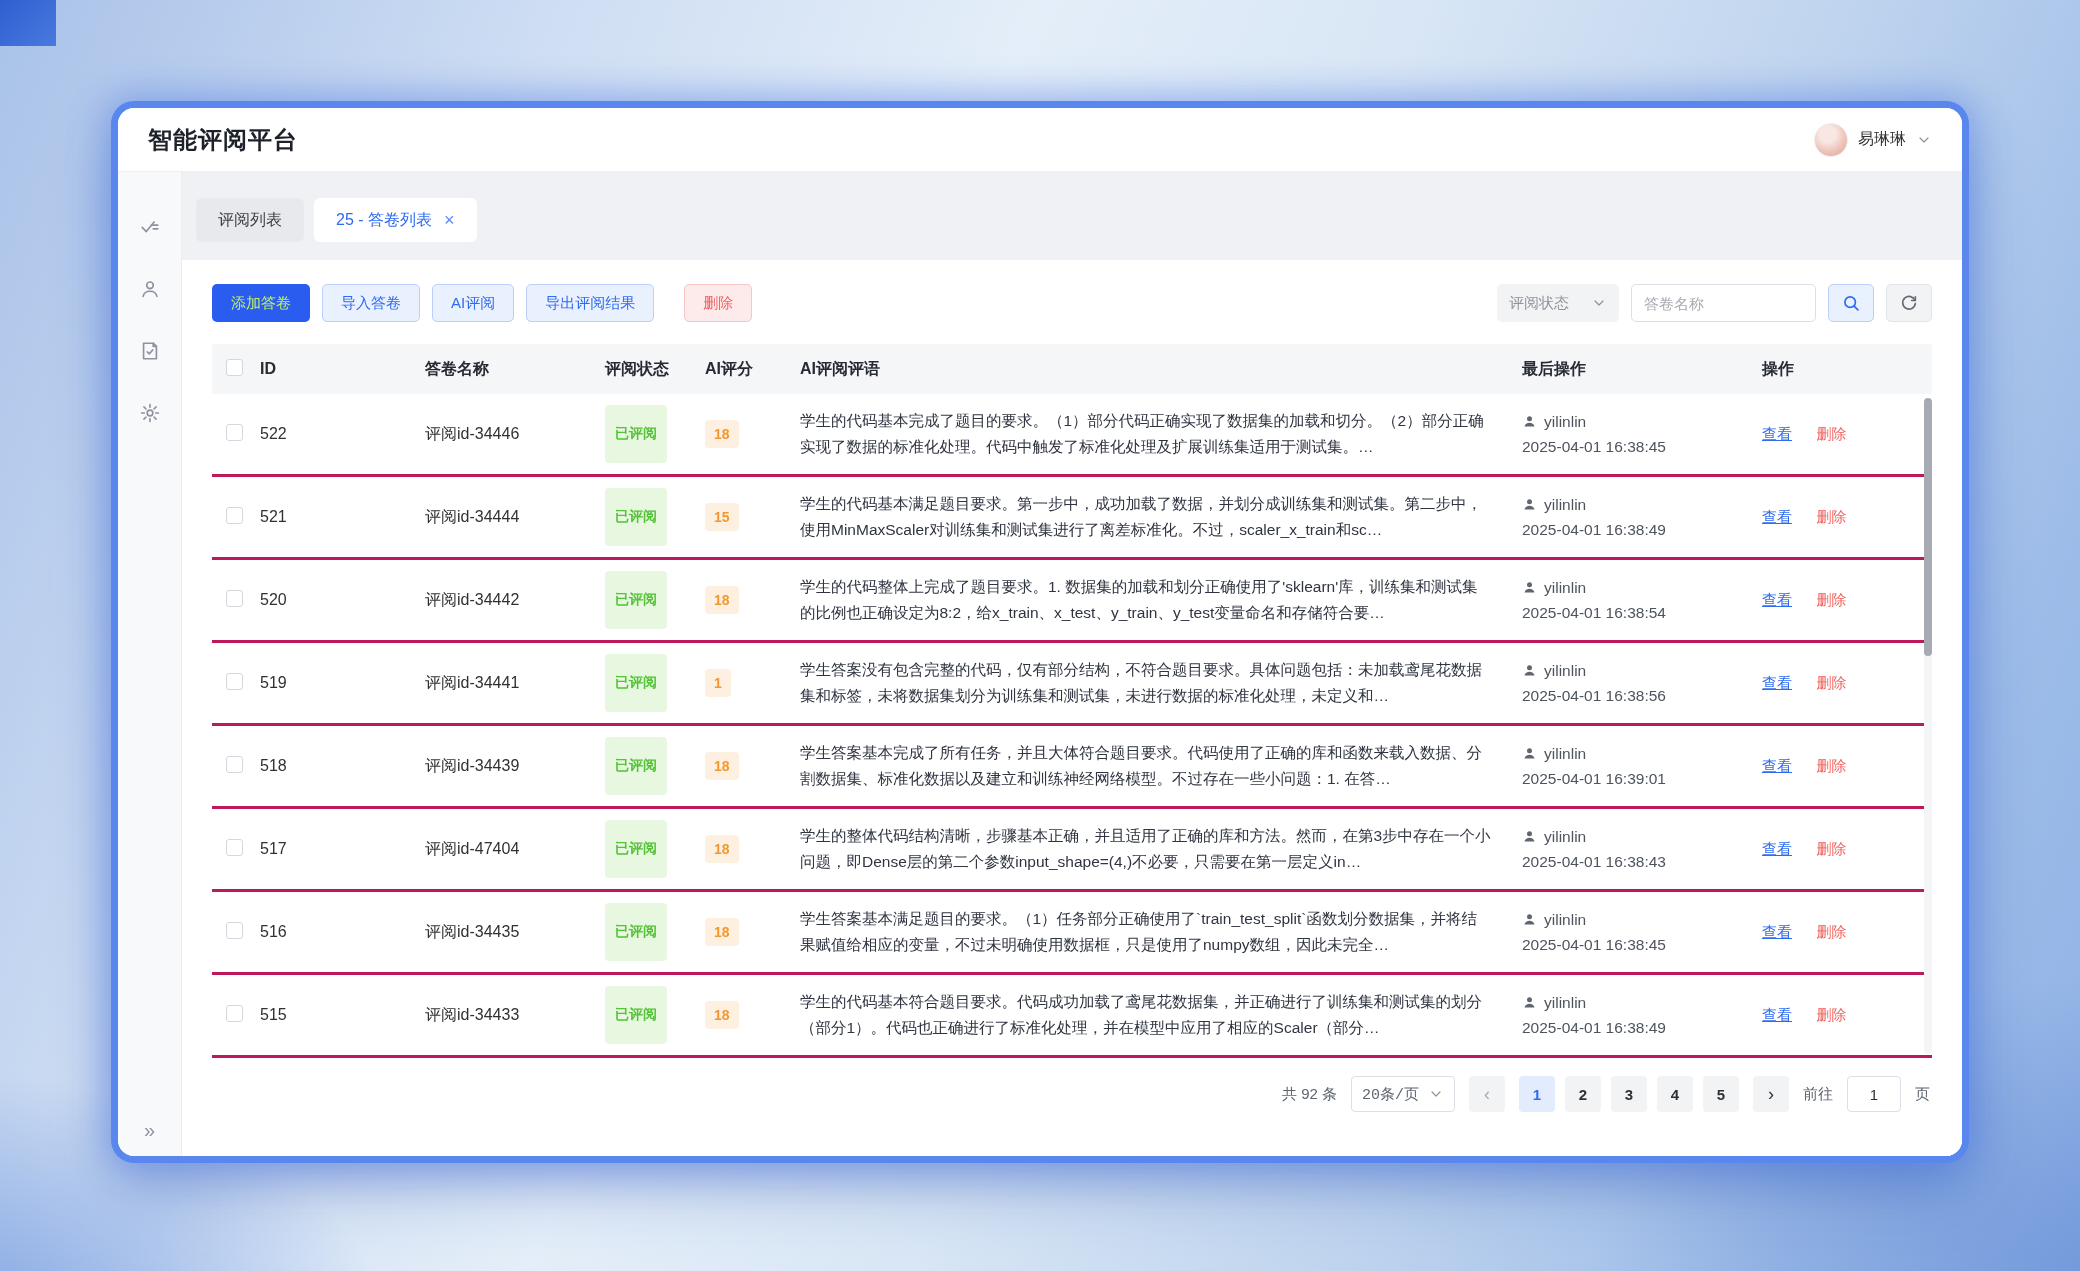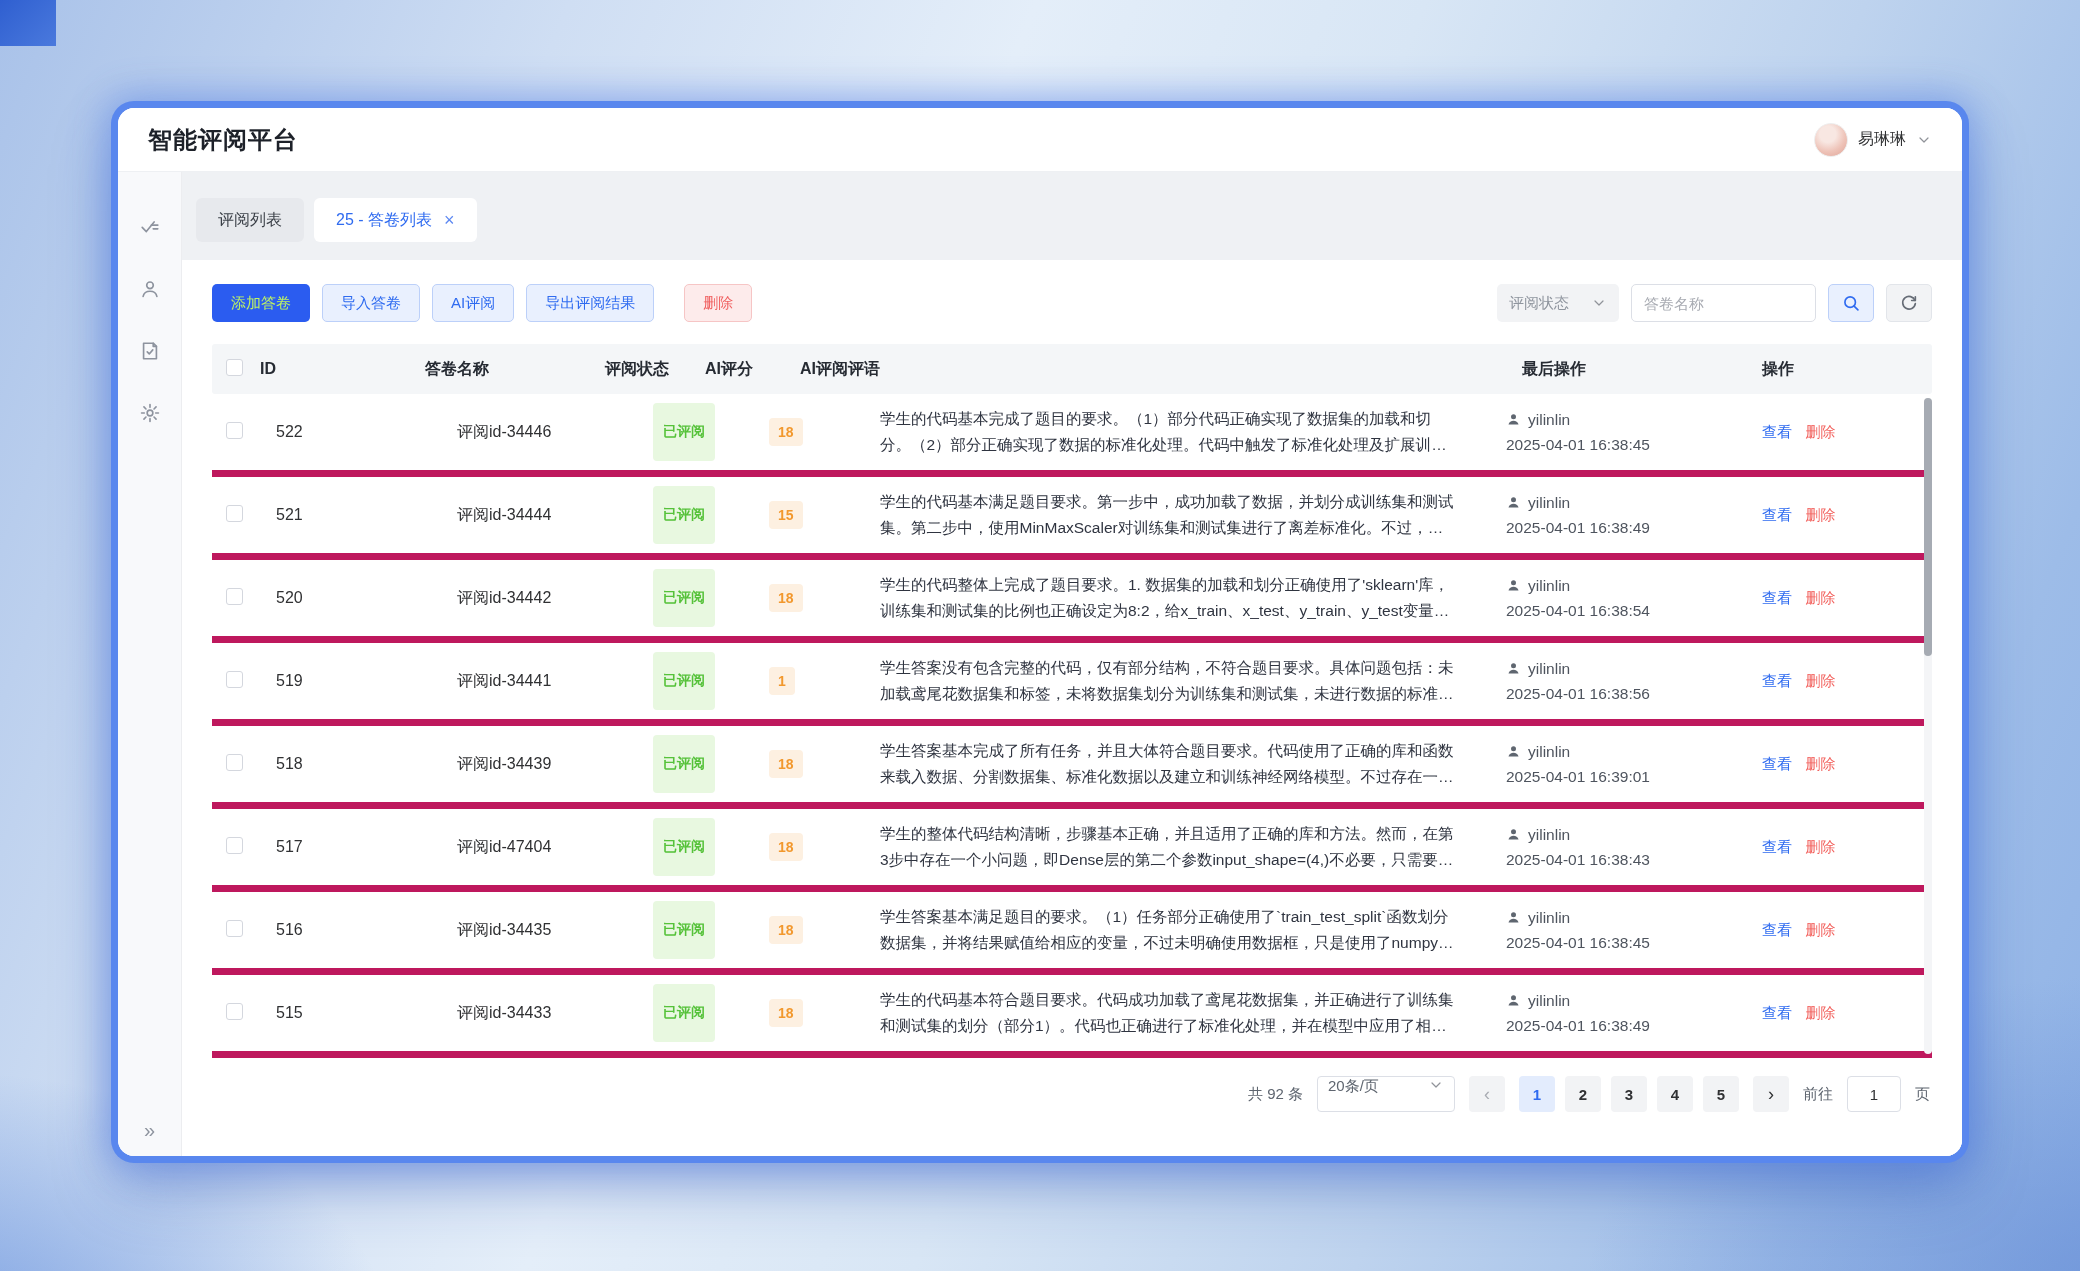--- a/index.html
+++ b/index.html
@@ -61,43 +61,43 @@
   .icon-btn { width:46px; height:38px; border-radius:5px; display:flex; align-items:center;
     justify-content:center; border:1px solid transparent; cursor:pointer; background:#f2f3f5; }
   .icon-btn.search { background:#e9f0fe; border-color:#bcd0f9; }
   .icon-btn.refresh { border-color:#e2e5ea; }
   .icon-btn svg { width:20px; height:20px; fill:none; stroke-width:2; stroke-linecap:round; stroke-linejoin:round; }
 
   .table-wrap { margin-top:22px; position:relative; flex:none; }
   .t-head, .t-row { display:grid; grid-template-columns:48px 165px 180px 100px 95px 1fr 240px 150px;
     align-items:center; padding-right:20px; }
   .t-head { height:50px; background:#f4f6f8; font-size:16px; font-weight:bold; color:#262b33; border-radius:3px; }
-  .t-row { height:83px; border-bottom:7px solid #be185d; font-size:16px; color:#303133;gap:16px; }
+  .t-row { height:83px; border-bottom:3px solid #be185d; font-size:16px; color:#303133; }
   .cell { padding-right:12px; }
   .cb { width:17px; height:17px; border:1px solid #d4d7de; border-radius:3px; background:#fff;
     display:inline-block; margin-left:14px; cursor:pointer; }
   .badge-status { display:inline-block; padding:20px 10px; border-radius:4px; background:#e8f8e0;
     color:#56c23a; font-size:14px; font-weight:bold; }
   .badge-score { display:inline-block; min-width:22px; text-align:center; padding:6px 9px;
     border-radius:4px; background:#fdf0e1; color:#f2982d; font-size:14px; font-weight:bold; }
   .cell-comment { font-size:15.5px; line-height:26px; color:#2f3440; padding-right:30px;
     display:-webkit-box; -webkit-line-clamp:2; -webkit-box-orient:vertical; overflow:hidden; max-height:52px; }
   .op-name { display:flex; align-items:center; gap:7px; font-size:15.5px; color:#4e545e; }
   .person-ic { width:15px; height:15px; fill:#5f6670; }
   .op-time { font-size:15.5px; color:#4e545e; margin-top:7px; }
-  .link-view { color:#2f6bf0; font-size:15px; margin-right:9px; cursor:pointer; }
+  .link-view { color:#2f6bf0; font-size:15px; margin-right:20px; cursor:pointer;text-decoration:underline; }
   .link-del { color:#f2605c; font-size:15px; cursor:pointer; }
 
   .v-track { position:absolute; top:54px; right:0; width:8px; height:656px; background:#f4f5f7; border-radius:4px; }
   .v-thumb { position:absolute; top:0; right:0; width:8px; height:258px; background:#a6abb3; border-radius:4px; cursor:grab; }
 
   .pagination { flex:none; display:flex; align-items:center; justify-content:flex-end; gap:14px;
     margin-top:16px; height:40px; font-size:15px; color:#5f6670; padding-right:2px; }
-  .page-size { width:138px; height:36px; border:1px solid #dcdfe6; border-radius:4px; background:#fff;
-    display:flex; justify-content:space-between; padding:0 10px; color:#5f6670; cursor:pointer; }
+  .page-size { width:104px; height:36px; border:1px solid #dcdfe6; border-radius:4px; background:#fff;
+    display:flex; align-items:center; justify-content:space-between; padding:0 10px; color:#5f6670; cursor:pointer;font-family:Liberation Mono, monospace; }
   .pg-btn { min-width:36px; height:36px; border:none; border-radius:4px; background:#f2f3f5; color:#303133;
     font-size:15px; font-weight:bold; cursor:pointer; font-family:inherit; }
   .pg-btn.active { background:#e3ecfd; color:#2f6bf0; }
   .pg-btn.nav-prev { color:#a8abb2; font-weight:normal; font-size:18px; }
   .pg-btn.nav-next { color:#303133; font-weight:normal; font-size:18px; }
   .page-numbers { display:flex; gap:10px; }
   .goto-input { width:54px; height:36px; border:1px solid #dcdfe6; border-radius:4px; text-align:center;
     font-size:15px; color:#303133; font-family:inherit; }
 </style>
 </head>

